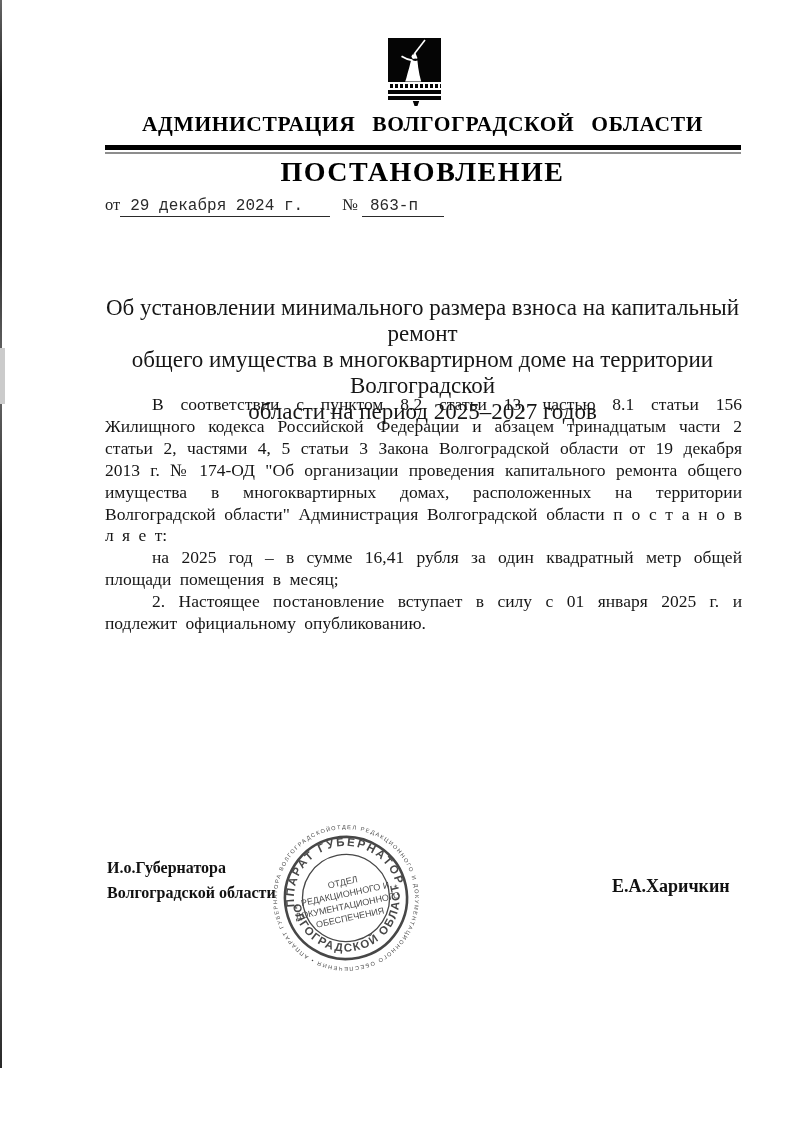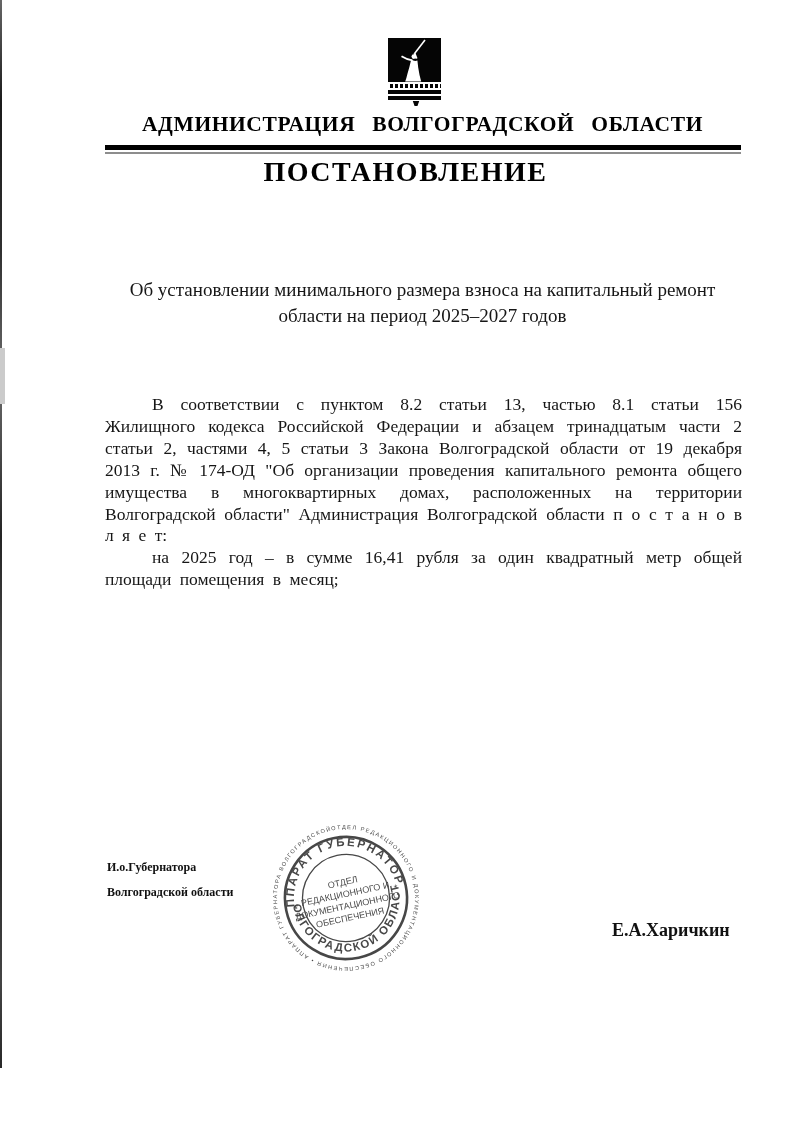--- a/index.html
+++ b/index.html
@@ -20,38 +20,38 @@
   .stripe-w{height:2px;background:#fff;}
   .stripe-dash{height:4px;background:repeating-linear-gradient(90deg,#fff 0 2px,#050505 2px 5px);}
   .stripe-b{height:4px;background:#050505;}
   .emblem-nub{position:absolute;left:412px;top:101px;width:8px;height:5px;background:#050505;
     clip-path:polygon(10% 0,90% 0,68% 100%,32% 100%);}
 
   .org-name{position:absolute;left:85px;top:112px;width:675px;text-align:center;
     font-weight:bold;font-size:21.5px;letter-spacing:.6px;word-spacing:11px;color:#000;white-space:nowrap;}
   .rule-thick{position:absolute;left:105px;top:145px;width:636px;height:5px;background:#000;}
   .rule-thin{position:absolute;left:105px;top:152px;width:636px;height:2px;background:#8d8d8d;}
-  .doc-type{position:absolute;left:68px;top:156px;width:675px;text-align:center;
+  .doc-type{position:absolute;left:85px;top:156px;width:675px;text-align:center;
     font-weight:bold;font-size:28px;letter-spacing:1.5px;color:#000;}
 
   .date-line{position:absolute;left:105px;top:195px;font-size:16.5px;white-space:nowrap;color:#222;}
   .tw{font-family:"Liberation Mono","DejaVu Sans Mono",monospace;font-size:16px;color:#2a2a2a;}
   .u-date{display:inline-block;border-bottom:1.6px solid #2a2a2a;padding:0 12px 1px 10px;min-width:188px;}
   .no-sign{margin-left:12px;}
   .u-num{display:inline-block;border-bottom:1.6px solid #2a2a2a;padding:0 26px 1px 8px;margin-left:4px;min-width:46px;}
 
-  .doc-title{position:absolute;left:85px;top:277px;width:675px;text-align:center;
-    font-size:19px;line-height:26px;color:#161616;}
+  .doc-title{position:absolute;left:85px;top:295px;width:675px;text-align:center;
+    font-size:23px;line-height:26px;color:#161616;}
 
   .body-text{position:absolute;left:105px;top:394px;width:637px;font-size:17.5px;
     line-height:21.9px;text-align:justify;word-spacing:4px;color:#161616;}
   .body-text p{margin:0;text-indent:47px;}
 
-  .sig-position{position:absolute;left:107px;top:855px;font-weight:bold;font-size:12px;line-height:25px;color:#111;}
-  .sig-name{position:absolute;left:612px;top:876px;font-weight:bold;font-size:18px;color:#111;margin-top:44px;}
+  .sig-position{position:absolute;left:107px;top:855px;font-weight:bold;font-size:16px;line-height:25px;color:#111;}
+  .sig-name{position:absolute;left:612px;top:876px;font-weight:bold;font-size:18px;color:#111;}
 
   .stamp{position:absolute;left:269px;top:821px;width:154px;height:154px;}
   .stamp svg{width:100%;height:100%;}
   .stamp text{font-family:"Liberation Sans","DejaVu Sans",sans-serif;fill:#2e2e2e;}
 </style>
 </head>
 <body>
 
 <div class="page">
 
@@ -80,29 +80,34 @@
     <div class="stripe-w"></div>
     <div class="stripe-b"></div>
   </div>
   <div class="emblem-nub"></div>
 
   <div class="org-name">АДМИНИСТРАЦИЯ ВОЛГОГРАДСКОЙ ОБЛАСТИ</div>
   <div class="rule-thick"></div>
   <div class="rule-thin"></div>
   <div class="doc-type">ПОСТАНОВЛЕНИЕ</div>
 
+  <div class="date-line">
+    <span>от</span><span class="u-date tw">29 декабря 2024 г.</span><span class="no-sign">№</span><span class="u-num tw">863-п</span>
+  </div>
 
   <div class="doc-title">
     <div>Об установлении минимального размера взноса на капитальный ремонт</div>
+    <div>общего имущества в многоквартирном доме на территории Волгоградской</div>
     <div>области на период 2025–2027 годов</div>
   </div>
 
   <div class="body-text">
     <p>В соответствии с пунктом 8.2 статьи 13, частью 8.1 статьи 156 Жилищного кодекса Российской Федерации и абзацем тринадцатым части 2 статьи 2, частями 4, 5 статьи 3 Закона Волгоградской области от 19 декабря 2013 г. № 174-ОД "Об организации проведения капитального ремонта общего имущества в многоквартирных домах, расположенных на территории Волгоградской области" Администрация Волгоградской области п о с т а н о в л я е т:</p>
     <p>на 2025 год – в сумме 16,41 рубля за один квадратный метр общей площади помещения в месяц;</p>
+    <p>2. Настоящее постановление вступает в силу с 01 января 2025 г. и подлежит официальному опубликованию.</p>
   </div>
 
   <div class="sig-position">
     <div>И.о.Губернатора</div>
     <div>Волгоградской области</div>
   </div>
   <div class="sig-name">Е.А.Харичкин</div>
 
   <div class="stamp">
     <svg viewBox="0 0 154 154" aria-hidden="true">

